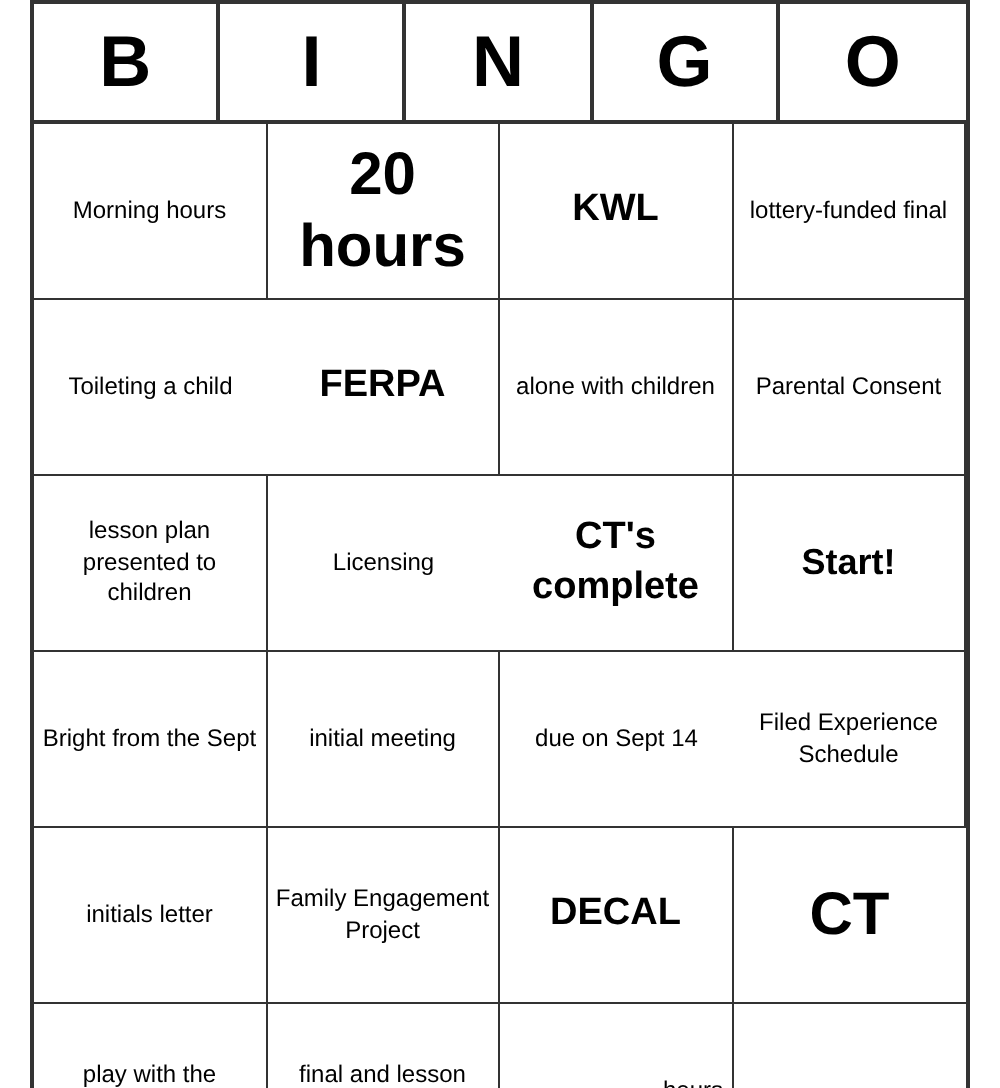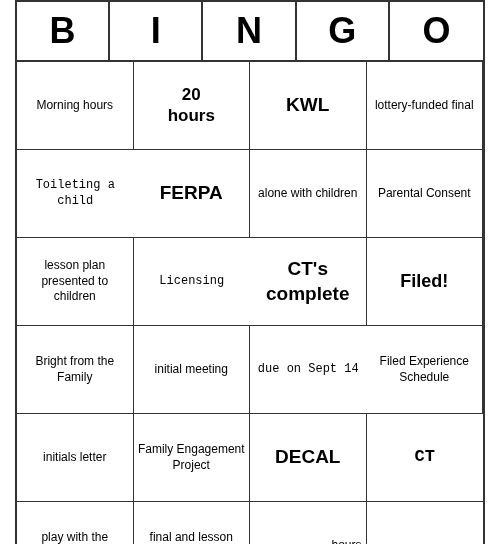--- a/index.html
+++ b/index.html
@@ -43,32 +43,31 @@
       display: flex;
       align-items: center;
       justify-content: center;
       text-align: center;
       padding: 6px 4px;
       font-size: 12px;
       line-height: 1.3;
     }
     .bingo-cell:nth-child(5n) {
       border-right: none;
-      font-family: Liberation Mono, monospace;
     }
     .bingo-cell:nth-child(n+21) {
       border-bottom: none;
       justify-content: flex-end;
     }
     .bingo-cell.free {
       font-size: 18px;
       font-weight: bold;
     }
     .large-text {
-      font-size: 17px;
+      font-size: 30px;
       font-weight: bold;
       line-height: 1.2;
     }
     .medium-text {
       font-size: 19px;
       font-weight: bold;
     }
   </style>
 </head>
 <body>
@@ -94,22 +93,22 @@
       <div class="bingo-cell">
         <span class="medium-text">FERPA</span>
       </div>
       <div class="bingo-cell">alone with children</div>
       <div class="bingo-cell">Parental Consent</div>
       <div class="bingo-cell">lesson plan presented to children</div>
       <div class="bingo-cell">Licensing</div>
       <div class="bingo-cell">
         <span class="medium-text">CT's complete</span>
       </div>
-      <div class="bingo-cell free">Filed!</div>
-      <div class="bingo-cell">Bright from the Family</div>
+      <div class="bingo-cell free">Start!</div>
+      <div class="bingo-cell">Bright from the Sept</div>
       <div class="bingo-cell">initial meeting</div>
       <div class="bingo-cell">due on Sept 14</div>
       <div class="bingo-cell">Filed Experience Schedule</div>
       <div class="bingo-cell">initials letter</div>
       <div class="bingo-cell">Family Engagement Project</div>
       <div class="bingo-cell">
         <span class="medium-text">DECAL</span>
       </div>
       <div class="bingo-cell">
         <span class="large-text">CT</span>

